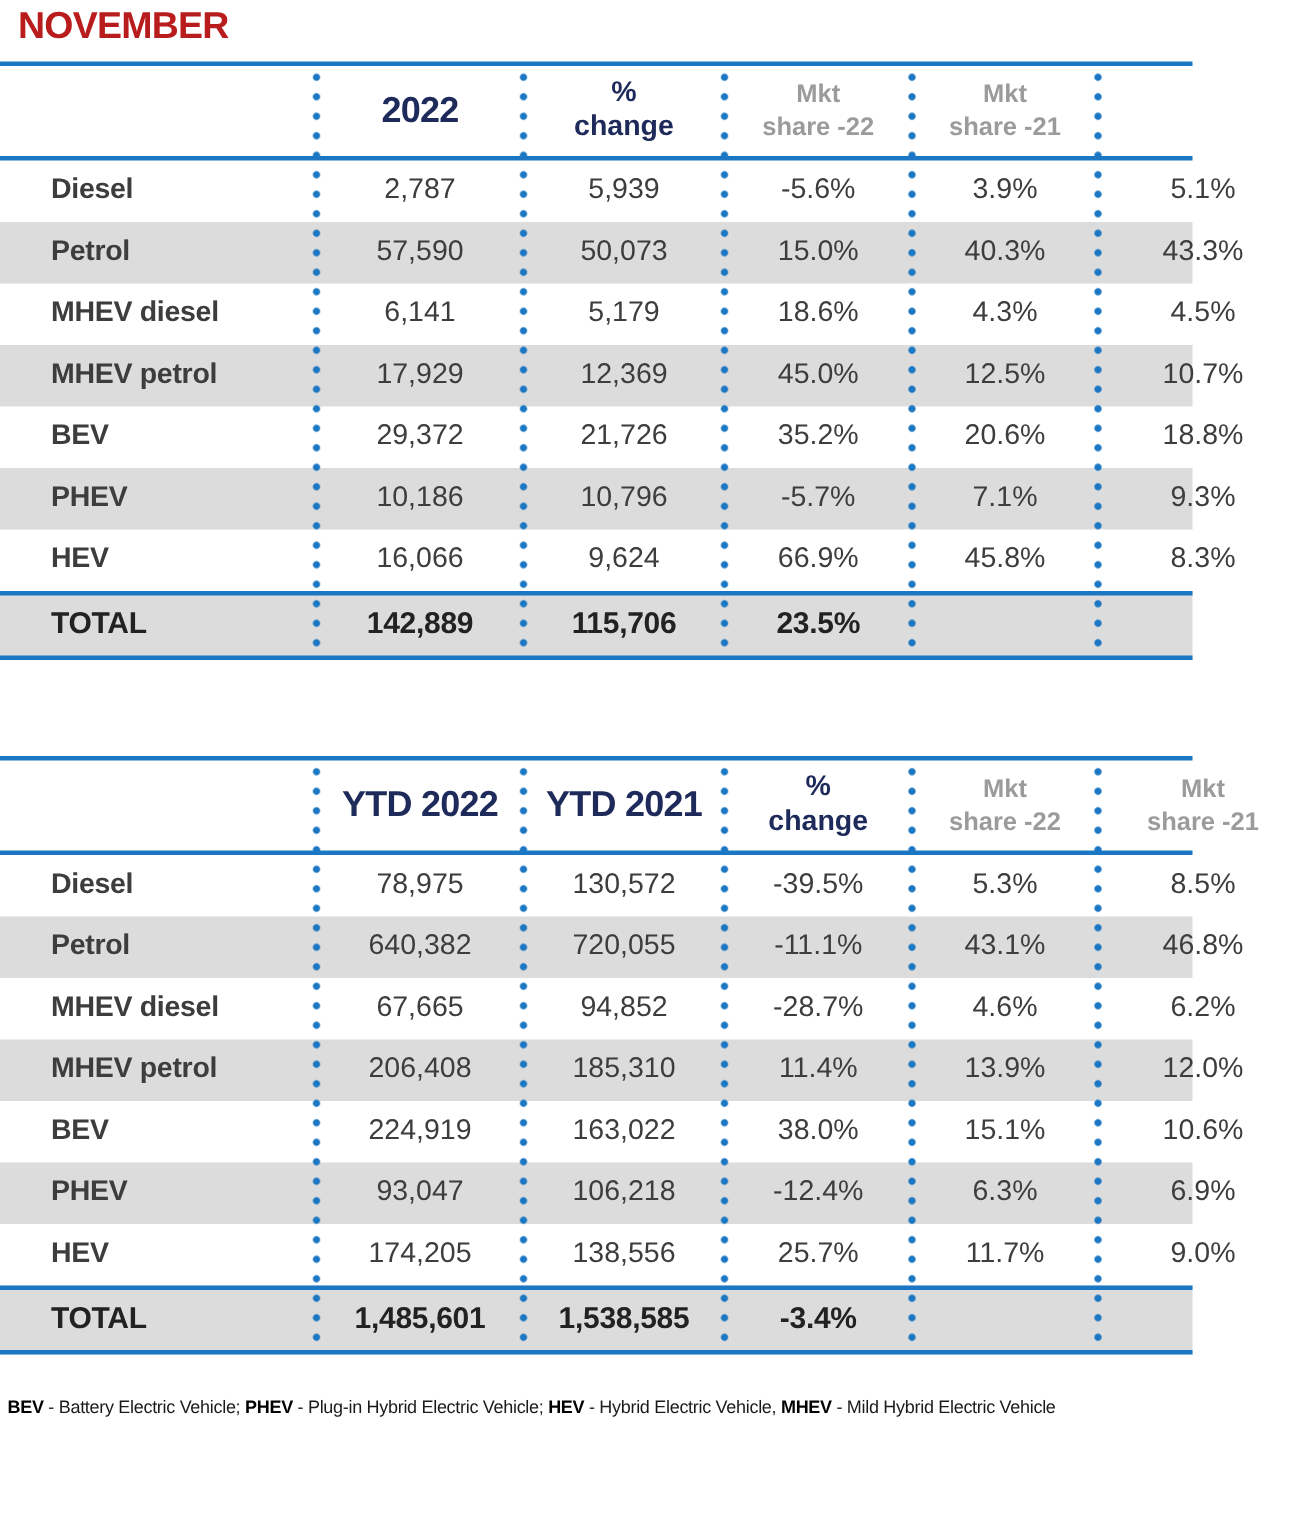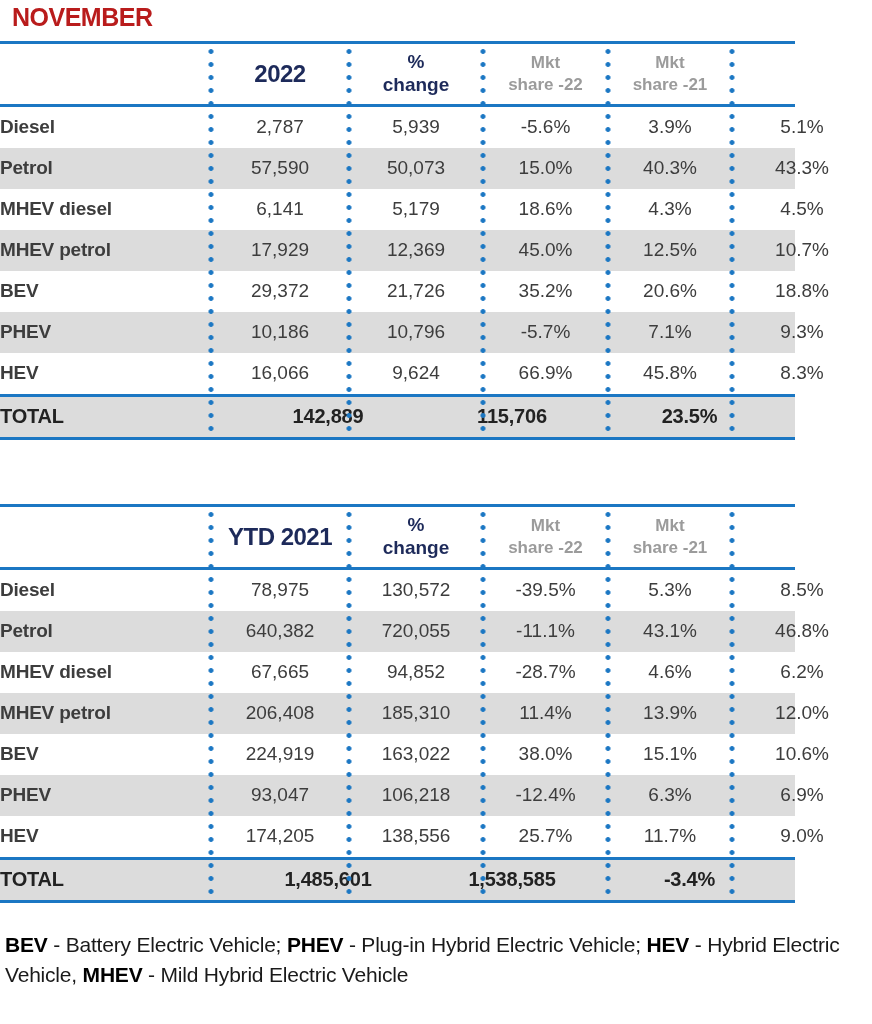--- a/index.html
+++ b/index.html
@@ -78,44 +78,44 @@
     color: #9b9b9b;
     line-height: 1.25;
   }
 
   .tbody .row { height: 41px; }
   .tbody .row:nth-child(even) { background: #dcdcdc; }
 
   .cell { text-align: center; }
   .cell.c0 {
     text-align: left;
+    padding-left: 34px;
     font-weight: bold;
     color: #2b2b2b;
     font-size: 19px;
     letter-spacing: -0.2px;
   }
   .tbody .cell, .total-row .cell { font-size: 19px; }
   .tbody .cell { color: #3d3d3d; }
 
   .total-row {
     height: 46px;
     background: #dcdcdc;
     border-top: 3px solid #1b77c3;
     border-bottom: 3px solid #1b77c3;
     font-weight: bold;
-    gap: 48px;
   }
   .total-row .cell { color: #222222; font-size: 20px; letter-spacing: -0.2px; }
   .total-row .cell.c0 { font-size: 20px; }
 
   .footnote {
     margin-top: 27px;
     padding-left: 5px;
     padding-right: 10px;
-    font-size: 21px;
+    font-size: 12px;
     line-height: 1.45;
     color: #1a1a1a;
     letter-spacing: -0.2px;
   }
   .footnote b { color: #000000; }
 </style>
 </head>
 <body>
 
 <div class="page">
@@ -221,20 +221,21 @@
 
     <div class="data-table">
       <div class="vsep v1"></div>
       <div class="vsep v2"></div>
       <div class="vsep v3"></div>
       <div class="vsep v4"></div>
       <div class="vsep v5"></div>
 
       <div class="grid-row thead">
         <div class="cell c0"></div>
+        <div class="cell year-head">YTD 2022</div>
         <div class="cell year-head">YTD 2021</div>
         <div class="cell change-head">
           <div>%</div>
           <div>change</div>
         </div>
         <div class="cell mkt-head">
           <div>Mkt</div>
           <div>share -22</div>
         </div>
         <div class="cell mkt-head">

